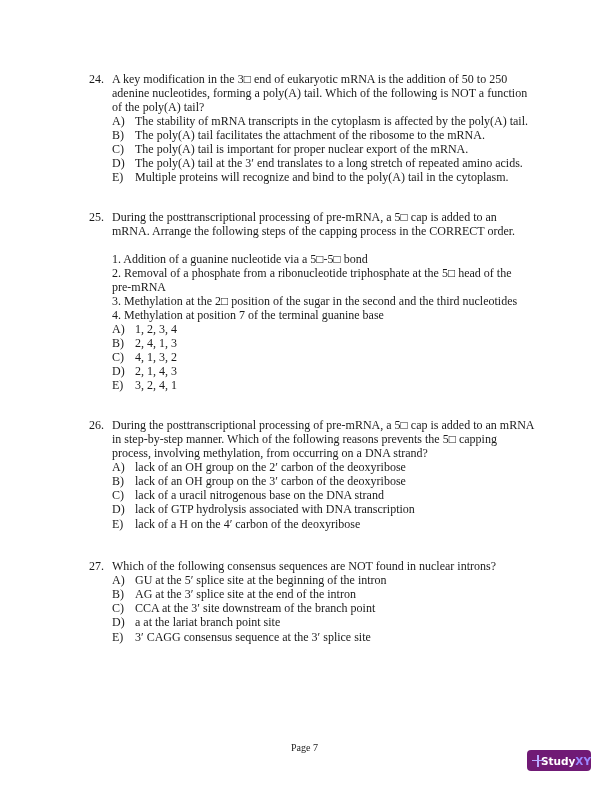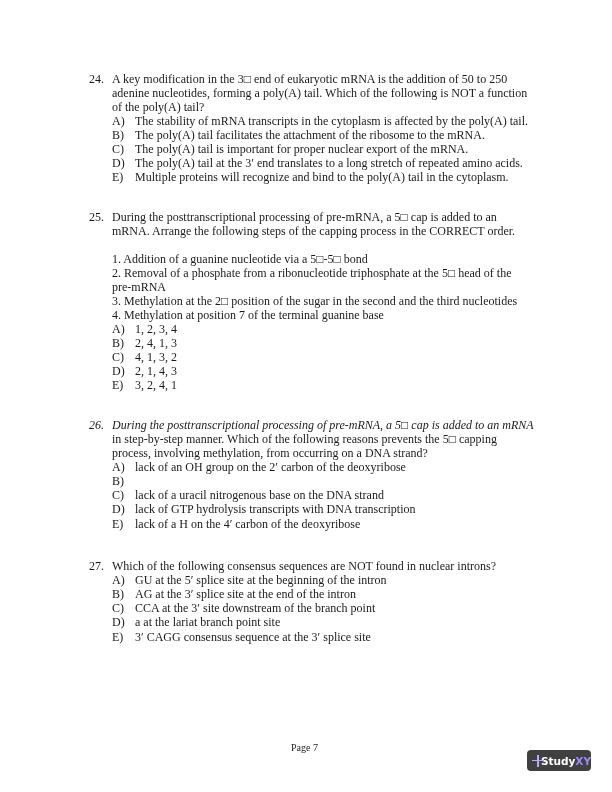--- a/index.html
+++ b/index.html
@@ -5,21 +5,21 @@
   html, body { margin: 0; padding: 0; background: #ffffff; }
   body { width: 612px; height: 792px; position: relative; overflow: hidden;
          font-family: "Liberation Serif", serif; font-size: 12px; color: #1a1a1a; }
   .line { position: absolute; white-space: nowrap; line-height: 14px; height: 14px; }
   .qnum { position: absolute; left: 89px; }
   .qtext { left: 112px; }
   .optl { position: absolute; left: 112px; }
   .optt { position: absolute; left: 135px; }
   .footer { position: absolute; left: 291px; top: 742px; font-size: 10px; line-height: 12px; color: #222; }
   .badge { position: absolute; left: 527px; top: 750px; width: 64px; height: 21px;
-           background: #404040; border-radius: 4px; display: flex; align-items: center;
+           background: #701a75; border-radius: 4px; display: flex; align-items: center;
            font-family: "DejaVu Sans", sans-serif; font-weight: bold; font-size: 10.5px; color: #fff; }
   .badge .plus { position: relative; width: 12px; height: 12px; margin-left: 5px; margin-right: 3px; }
   .badge .plus::before, .badge .plus::after { content: ""; position: absolute; background: #b9a8ff; }
   .badge .plus::before { left: 5px; top: 0; width: 1.5px; height: 12px; }
   .badge .plus::after { left: 0; top: 5px; width: 12px; height: 1.5px; }
   .badge .xy { color: #9b87ff; }
 </style>
 </head>
 <body>
 
@@ -82,41 +82,42 @@
     <span class="optl">D)</span>
     <span class="optt">2, 1, 4, 3</span>
   </div>
   <div class="line" style="top:378px;left:0;width:612px;">
     <span class="optl">E)</span>
     <span class="optt">3, 2, 4, 1</span>
   </div>
 </div>
 
 <div>
-  <div class="line" style="top:418px;left:0;width:612px;font-style:italic;">
+  <div class="line" style="top:418px;left:0;width:612px;">
     <span class="qnum">26.</span>
     <span class="line qtext" style="top:0">During the posttranscriptional processing of pre-mRNA, a 5□ cap is added to an mRNA</span>
   </div>
   <div class="line qtext" style="top:432px">in step-by-step manner. Which of the following reasons prevents the 5□ capping</div>
   <div class="line qtext" style="top:446px">process, involving methylation, from occurring on a DNA strand?</div>
 
   <div class="line" style="top:460px;left:0;width:612px;">
     <span class="optl">A)</span>
     <span class="optt">lack of an OH group on the 2′ carbon of the deoxyribose</span>
   </div>
   <div class="line" style="top:474px;left:0;width:612px;">
     <span class="optl">B)</span>
+    <span class="optt">lack of an OH group on the 3′ carbon of the deoxyribose</span>
   </div>
   <div class="line" style="top:488px;left:0;width:612px;">
     <span class="optl">C)</span>
     <span class="optt">lack of a uracil nitrogenous base on the DNA strand</span>
   </div>
   <div class="line" style="top:502px;left:0;width:612px;">
     <span class="optl">D)</span>
-    <span class="optt">lack of GTP hydrolysis transcripts with DNA transcription</span>
+    <span class="optt">lack of GTP hydrolysis associated with DNA transcription</span>
   </div>
   <div class="line" style="top:517px;left:0;width:612px;">
     <span class="optl">E)</span>
     <span class="optt">lack of a H on the 4′ carbon of the deoxyribose</span>
   </div>
 </div>
 
 <div>
   <div class="line" style="top:559px;left:0;width:592px;">
     <span class="qnum">27.</span>

